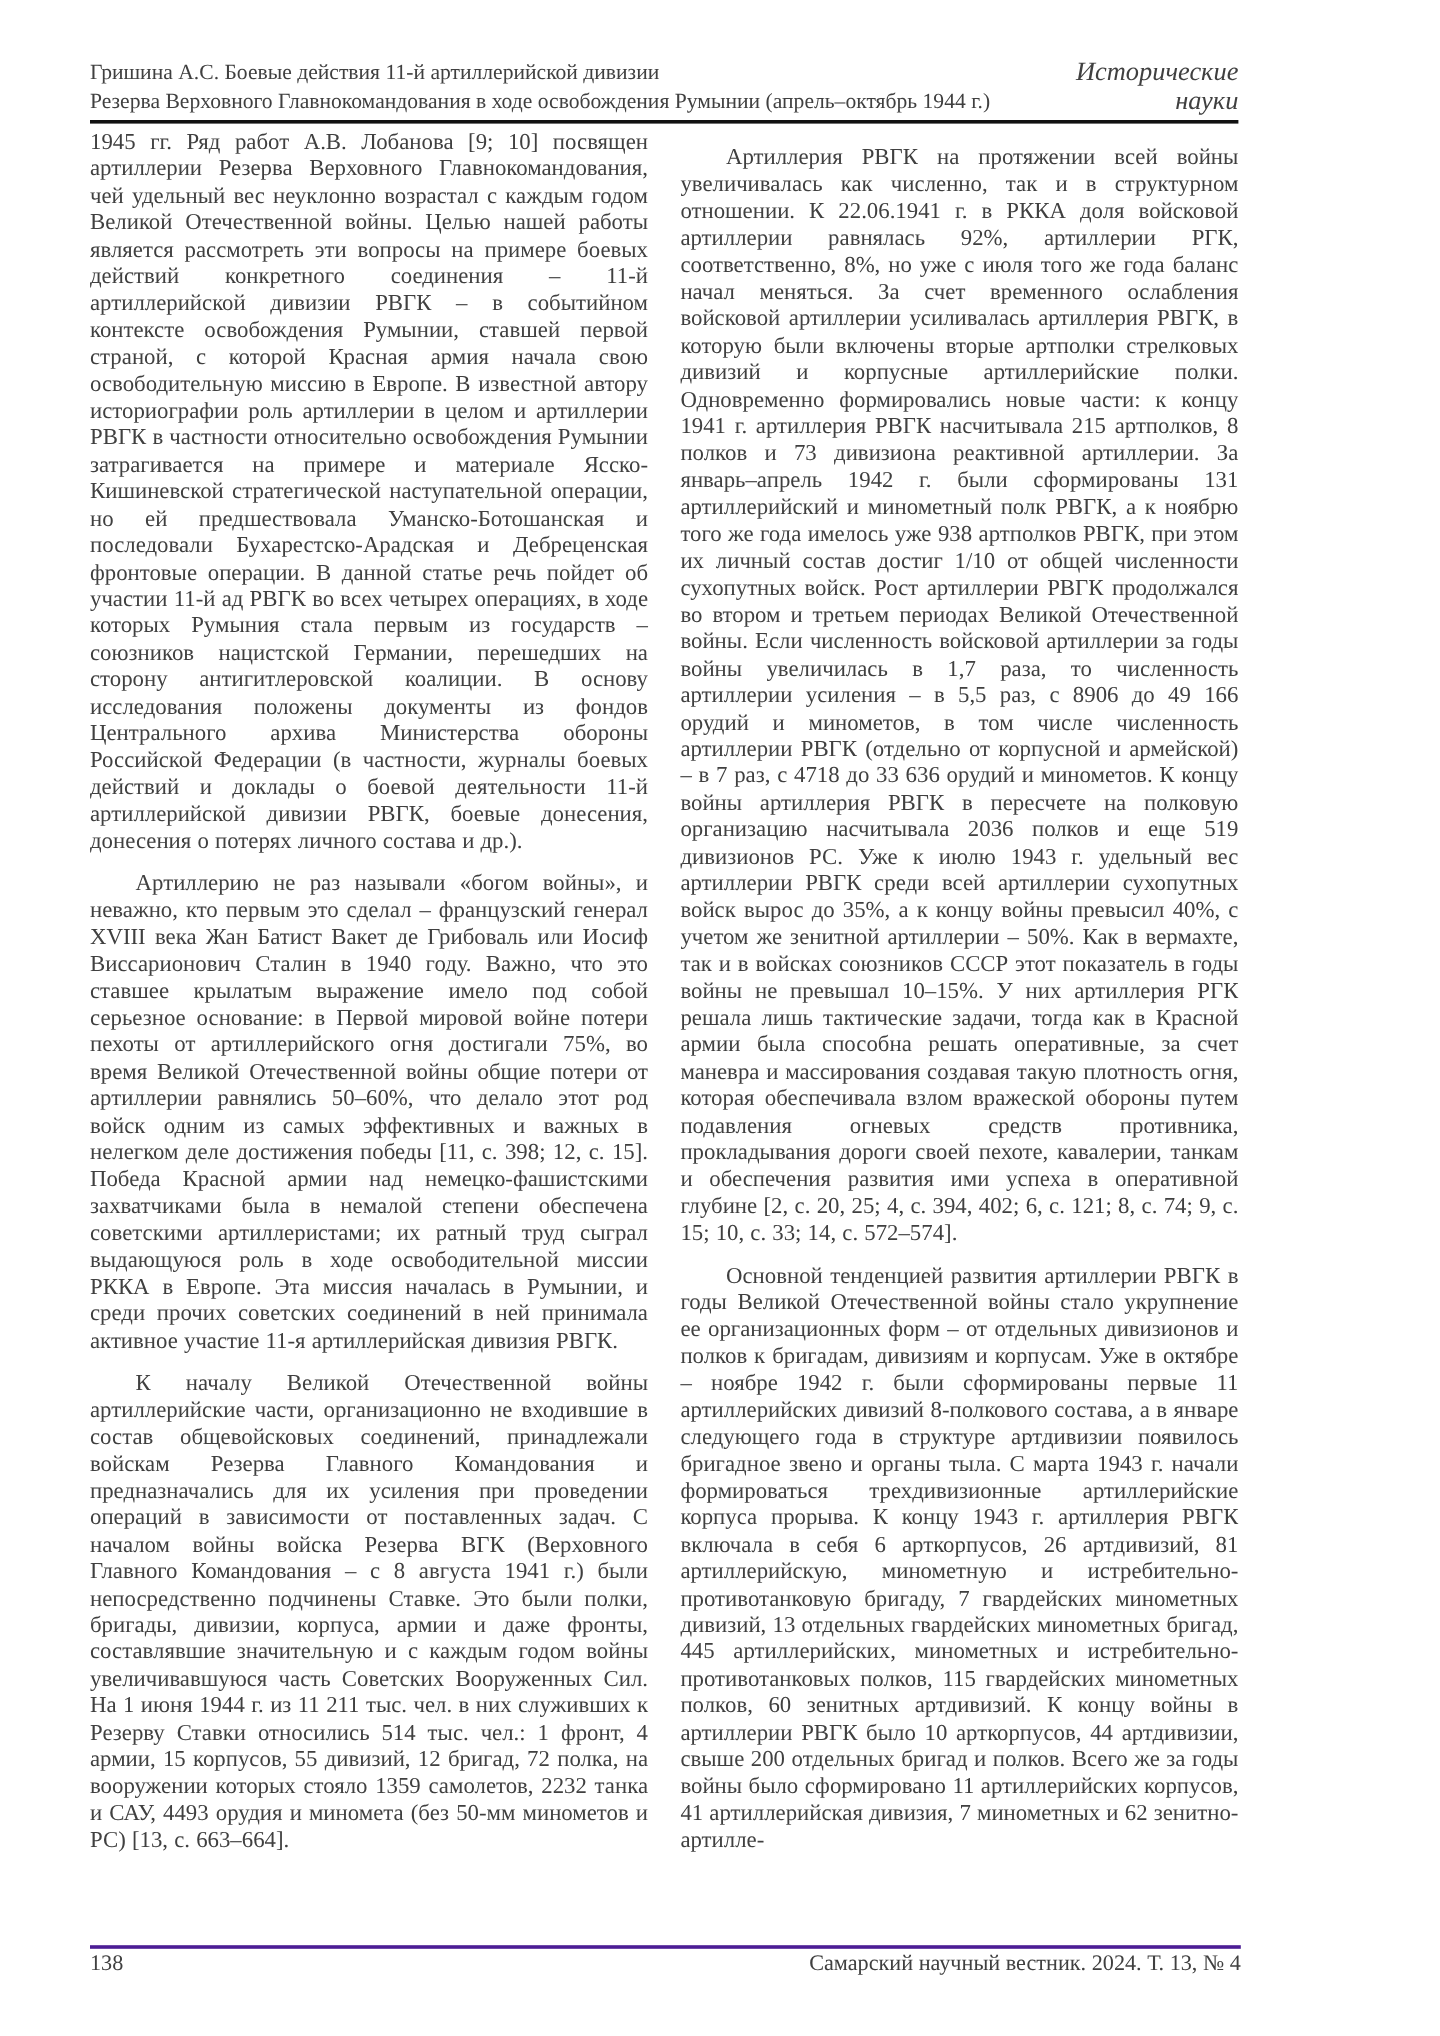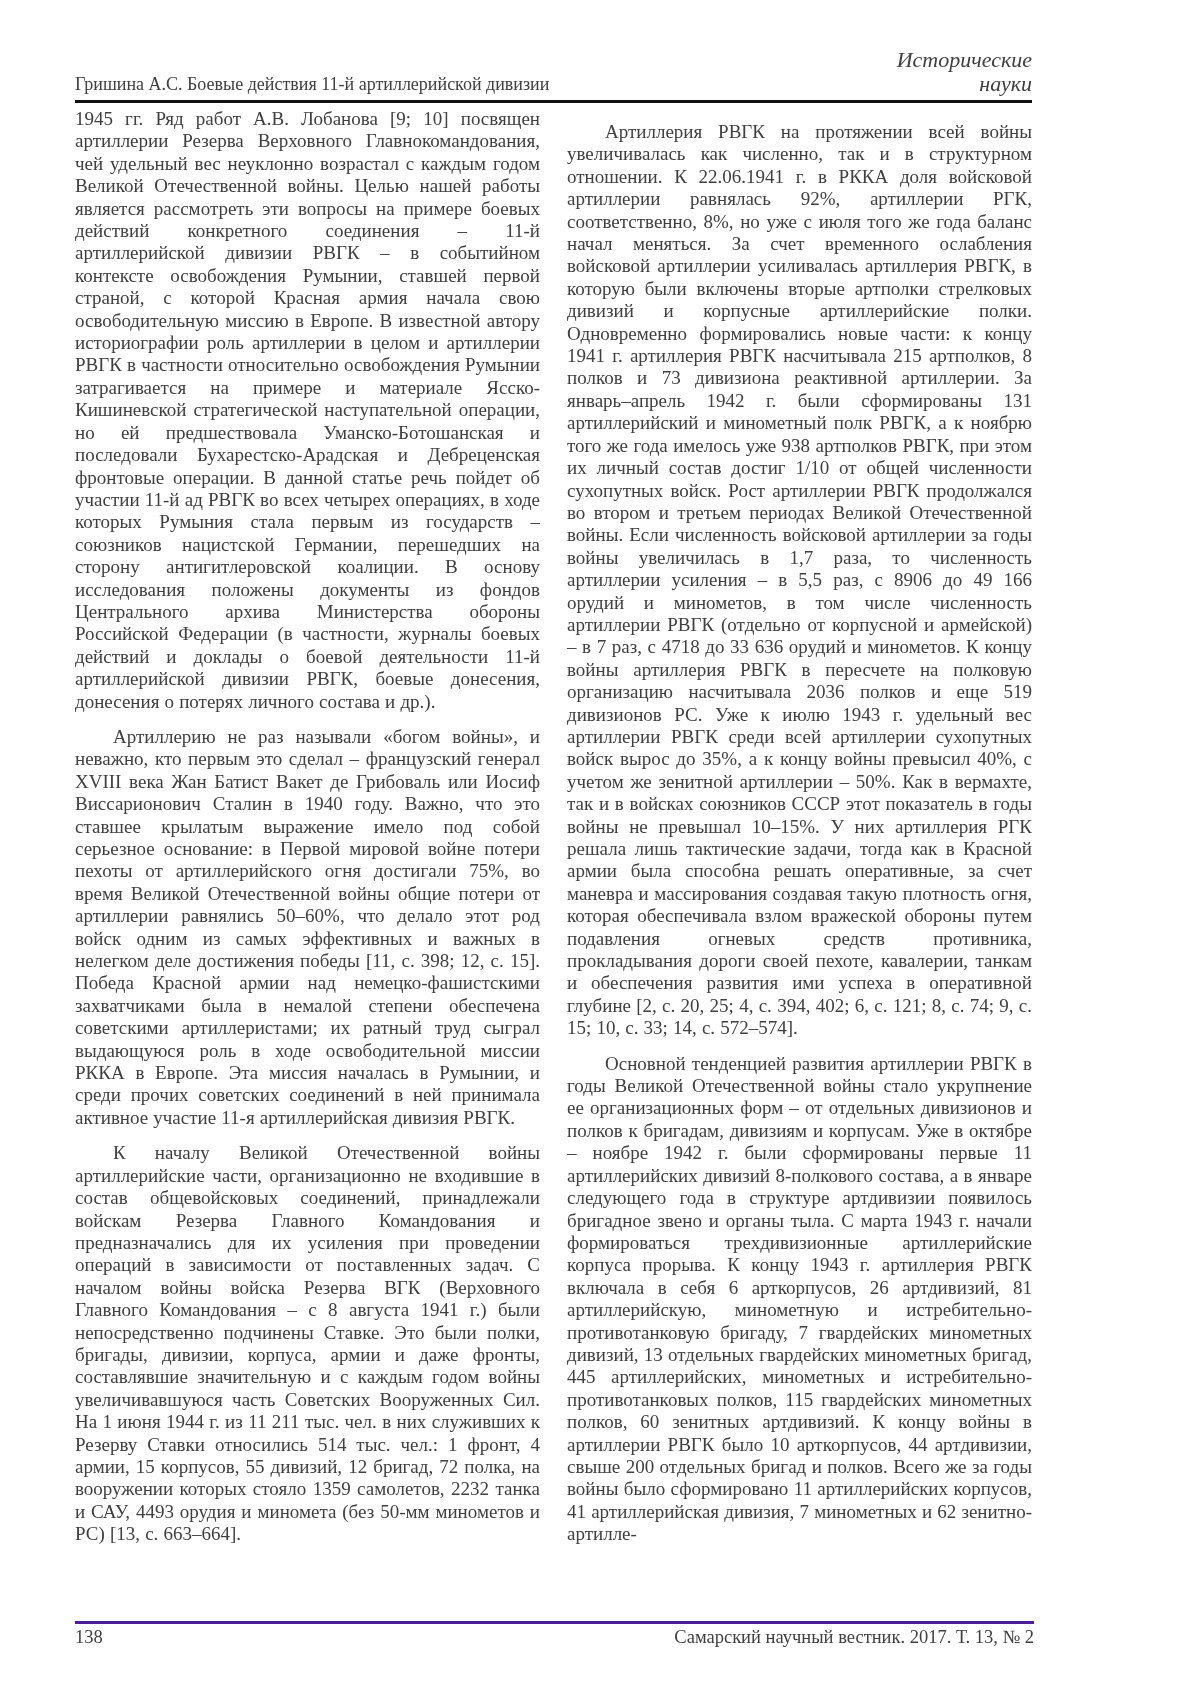--- a/index.html
+++ b/index.html
@@ -74,20 +74,21 @@
   }
 </style>
 </head>
 <body>
 
 <div class="page">
 
   <header class="page-header">
     <div class="h-left">
       <div>Гришина А.С. Боевые действия 11-й артиллерийской дивизии</div>
+      <div>Резерва Верховного Главнокомандования в ходе освобождения Румынии (апрель–октябрь 1944 г.)</div>
     </div>
     <div class="h-right">
       <div>Исторические</div>
       <div>науки</div>
     </div>
   </header>
 
   <main class="body-columns">
     <div class="col">
       <p>1945 гг. Ряд работ А.В. Лобанова [9; 10] посвящен артиллерии Резерва Верховного Главнокомандования, чей удельный вес неуклонно возрастал с каждым годом Великой Отечественной войны. Целью нашей работы является рассмотреть эти вопросы на примере боевых действий конкретного соединения – 11-й артиллерийской дивизии РВГК – в событийном контексте освобождения Румынии, ставшей первой страной, с которой Красная армия начала свою освободительную миссию в Европе. В известной автору историографии роль артиллерии в целом и артиллерии РВГК в частности относительно освобождения Румынии затрагивается на примере и материале Ясско-Кишиневской стратегической наступательной операции, но ей предшествовала Уманско-Ботошанская и последовали Бухарестско-Арадская и Дебреценская фронтовые операции. В данной статье речь пойдет об участии 11-й ад РВГК во всех четырех операциях, в ходе которых Румыния стала первым из государств – союзников нацистской Германии, перешедших на сторону антигитлеровской коалиции. В основу исследования положены документы из фондов Центрального архива Министерства обороны Российской Федерации (в частности, журналы боевых действий и доклады о боевой деятельности 11-й артиллерийской дивизии РВГК, боевые донесения, донесения о потерях личного состава и др.).</p>
@@ -95,16 +96,16 @@
       <p class="indent">К началу Великой Отечественной войны артиллерийские части, организационно не входившие в состав общевойсковых соединений, принадлежали войскам Резерва Главного Командования и предназначались для их усиления при проведении операций в зависимости от поставленных задач. С началом войны войска Резерва ВГК (Верховного Главного Командования – с 8 августа 1941 г.) были непосредственно подчинены Ставке. Это были полки, бригады, дивизии, корпуса, армии и даже фронты, составлявшие значительную и с каждым годом войны увеличивавшуюся часть Советских Вооруженных Сил. На 1 июня 1944 г. из 11 211 тыс. чел. в них служивших к Резерву Ставки относились 514 тыс. чел.: 1 фронт, 4 армии, 15 корпусов, 55 дивизий, 12 бригад, 72 полка, на вооружении которых стояло 1359 самолетов, 2232 танка и САУ, 4493 орудия и миномета (без 50-мм минометов и РС) [13, с. 663–664].</p>
     </div>
     <div class="col">
       <p class="indent">Артиллерия РВГК на протяжении всей войны увеличивалась как численно, так и в структурном отношении. К 22.06.1941 г. в РККА доля войсковой артиллерии равнялась 92%, артиллерии РГК, соответственно, 8%, но уже с июля того же года баланс начал меняться. За счет временного ослабления войсковой артиллерии усиливалась артиллерия РВГК, в которую были включены вторые артполки стрелковых дивизий и корпусные артиллерийские полки. Одновременно формировались новые части: к концу 1941 г. артиллерия РВГК насчитывала 215 артполков, 8 полков и 73 дивизиона реактивной артиллерии. За январь–апрель 1942 г. были сформированы 131 артиллерийский и минометный полк РВГК, а к ноябрю того же года имелось уже 938 артполков РВГК, при этом их личный состав достиг 1/10 от общей численности сухопутных войск. Рост артиллерии РВГК продолжался во втором и третьем периодах Великой Отечественной войны. Если численность войсковой артиллерии за годы войны увеличилась в 1,7 раза, то численность артиллерии усиления – в 5,5 раз, с 8906 до 49 166 орудий и минометов, в том числе численность артиллерии РВГК (отдельно от корпусной и армейской) – в 7 раз, с 4718 до 33 636 орудий и минометов. К концу войны артиллерия РВГК в пересчете на полковую организацию насчитывала 2036 полков и еще 519 дивизионов РС. Уже к июлю 1943 г. удельный вес артиллерии РВГК среди всей артиллерии сухопутных войск вырос до 35%, а к концу войны превысил 40%, с учетом же зенитной артиллерии – 50%. Как в вермахте, так и в войсках союзников СССР этот показатель в годы войны не превышал 10–15%. У них артиллерия РГК решала лишь тактические задачи, тогда как в Красной армии была способна решать оперативные, за счет маневра и массирования создавая такую плотность огня, которая обеспечивала взлом вражеской обороны путем подавления огневых средств противника, прокладывания дороги своей пехоте, кавалерии, танкам и обеспечения развития ими успеха в оперативной глубине [2, с. 20, 25; 4, с. 394, 402; 6, с. 121; 8, с. 74; 9, с. 15; 10, с. 33; 14, с. 572–574].</p>
       <p class="indent">Основной тенденцией развития артиллерии РВГК в годы Великой Отечественной войны стало укрупнение ее организационных форм – от отдельных дивизионов и полков к бригадам, дивизиям и корпусам. Уже в октябре – ноябре 1942 г. были сформированы первые 11 артиллерийских дивизий 8-полкового состава, а в январе следующего года в структуре артдивизии появилось бригадное звено и органы тыла. С марта 1943 г. начали формироваться трехдивизионные артиллерийские корпуса прорыва. К концу 1943 г. артиллерия РВГК включала в себя 6 арткорпусов, 26 артдивизий, 81 артиллерийскую, минометную и истребительно-противотанковую бригаду, 7 гвардейских минометных дивизий, 13 отдельных гвардейских минометных бригад, 445 артиллерийских, минометных и истребительно-противотанковых полков, 115 гвардейских минометных полков, 60 зенитных артдивизий. К концу войны в артиллерии РВГК было 10 арткорпусов, 44 артдивизии, свыше 200 отдельных бригад и полков. Всего же за годы войны было сформировано 11 артиллерийских корпусов, 41 артиллерийская дивизия, 7 минометных и 62 зенитно-артилле-</p>
     </div>
   </main>
 
   <footer class="page-footer">
     <div>138</div>
-    <div>Самарский научный вестник. 2017. Т. 13, № 2</div>
+    <div>Самарский научный вестник. 2024. Т. 13, № 4</div>
   </footer>
 
 </div>
 
 </body></html>

